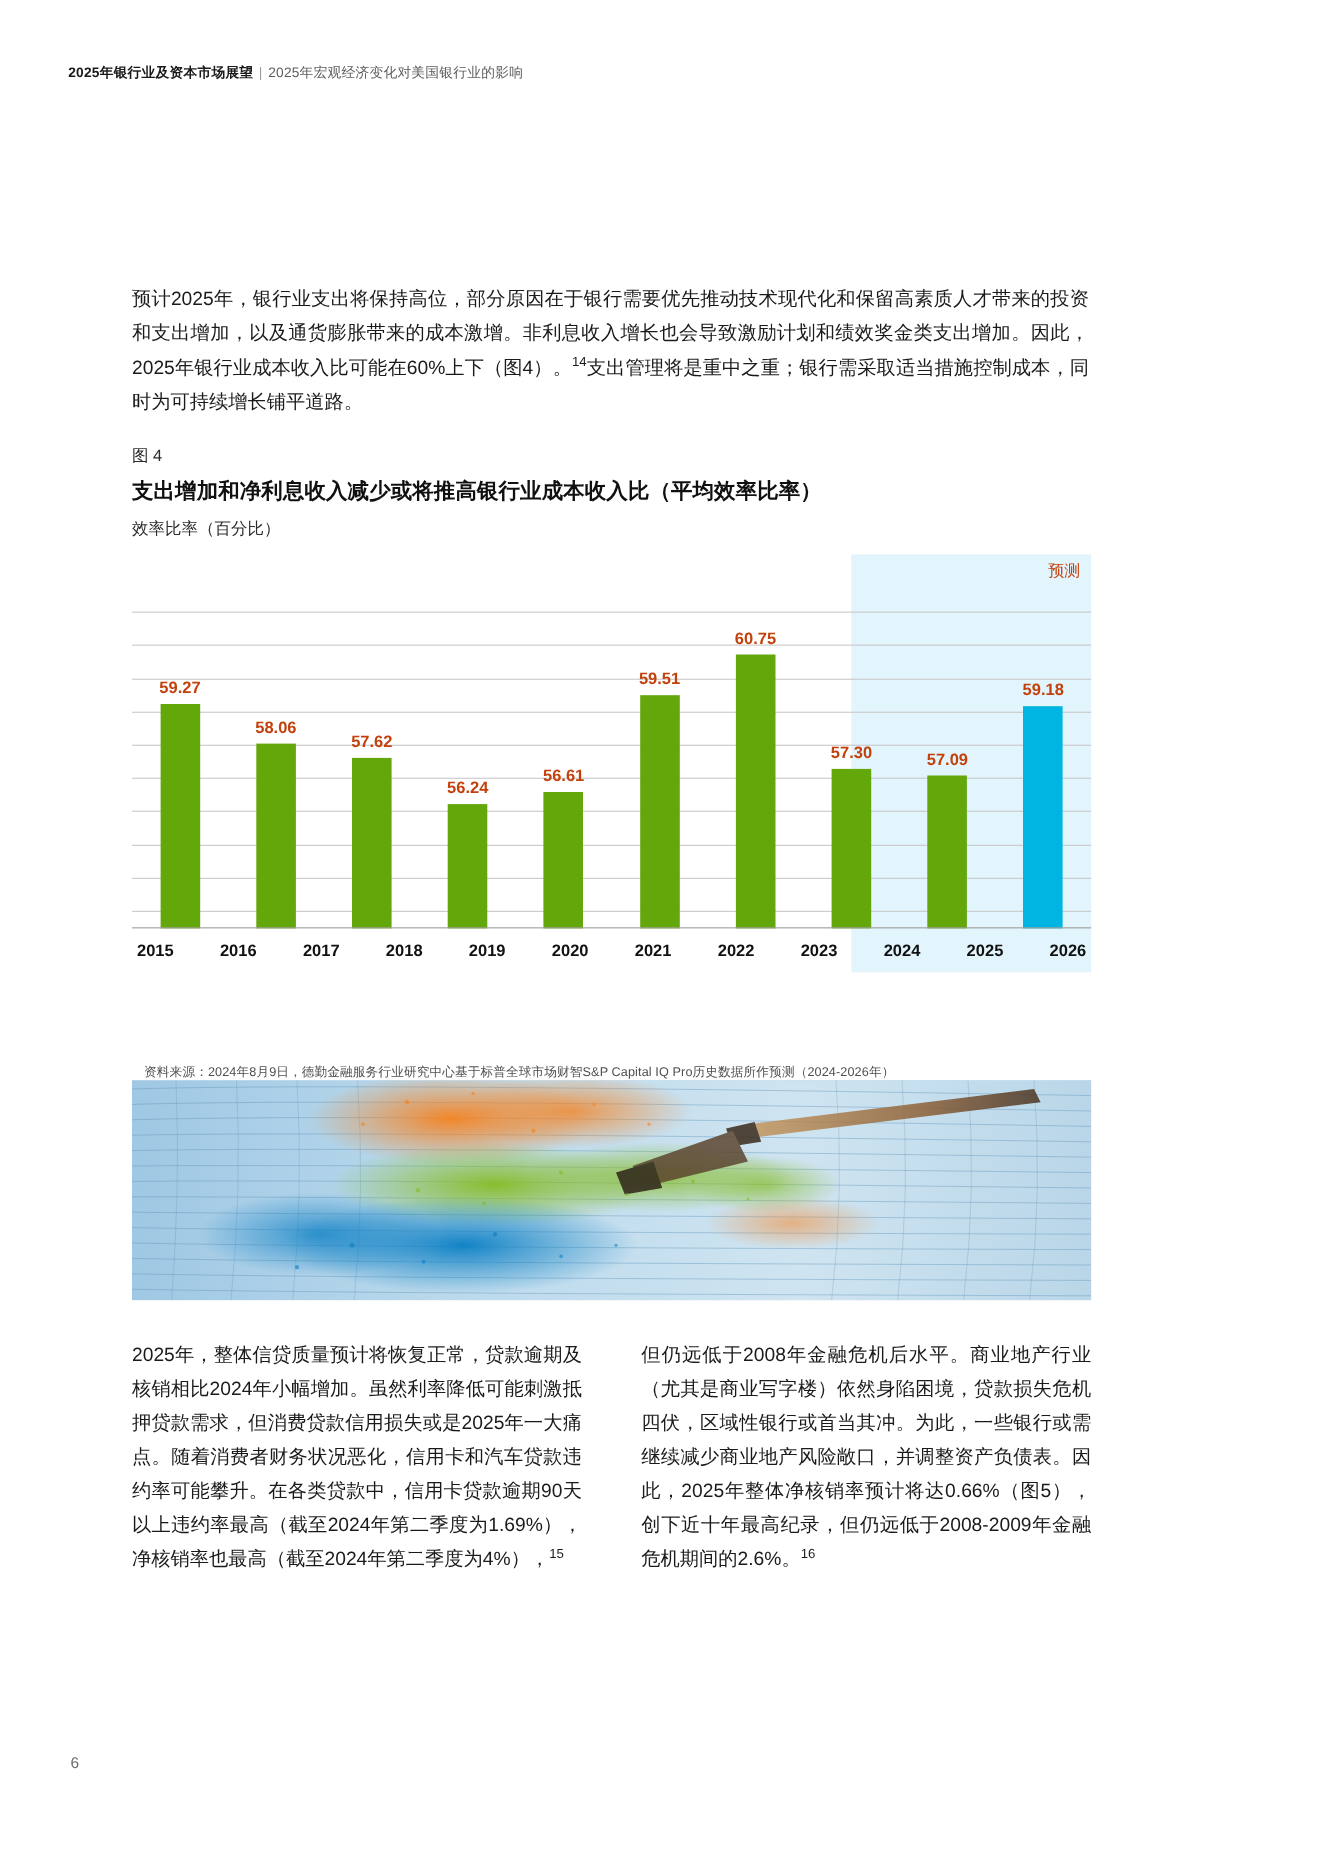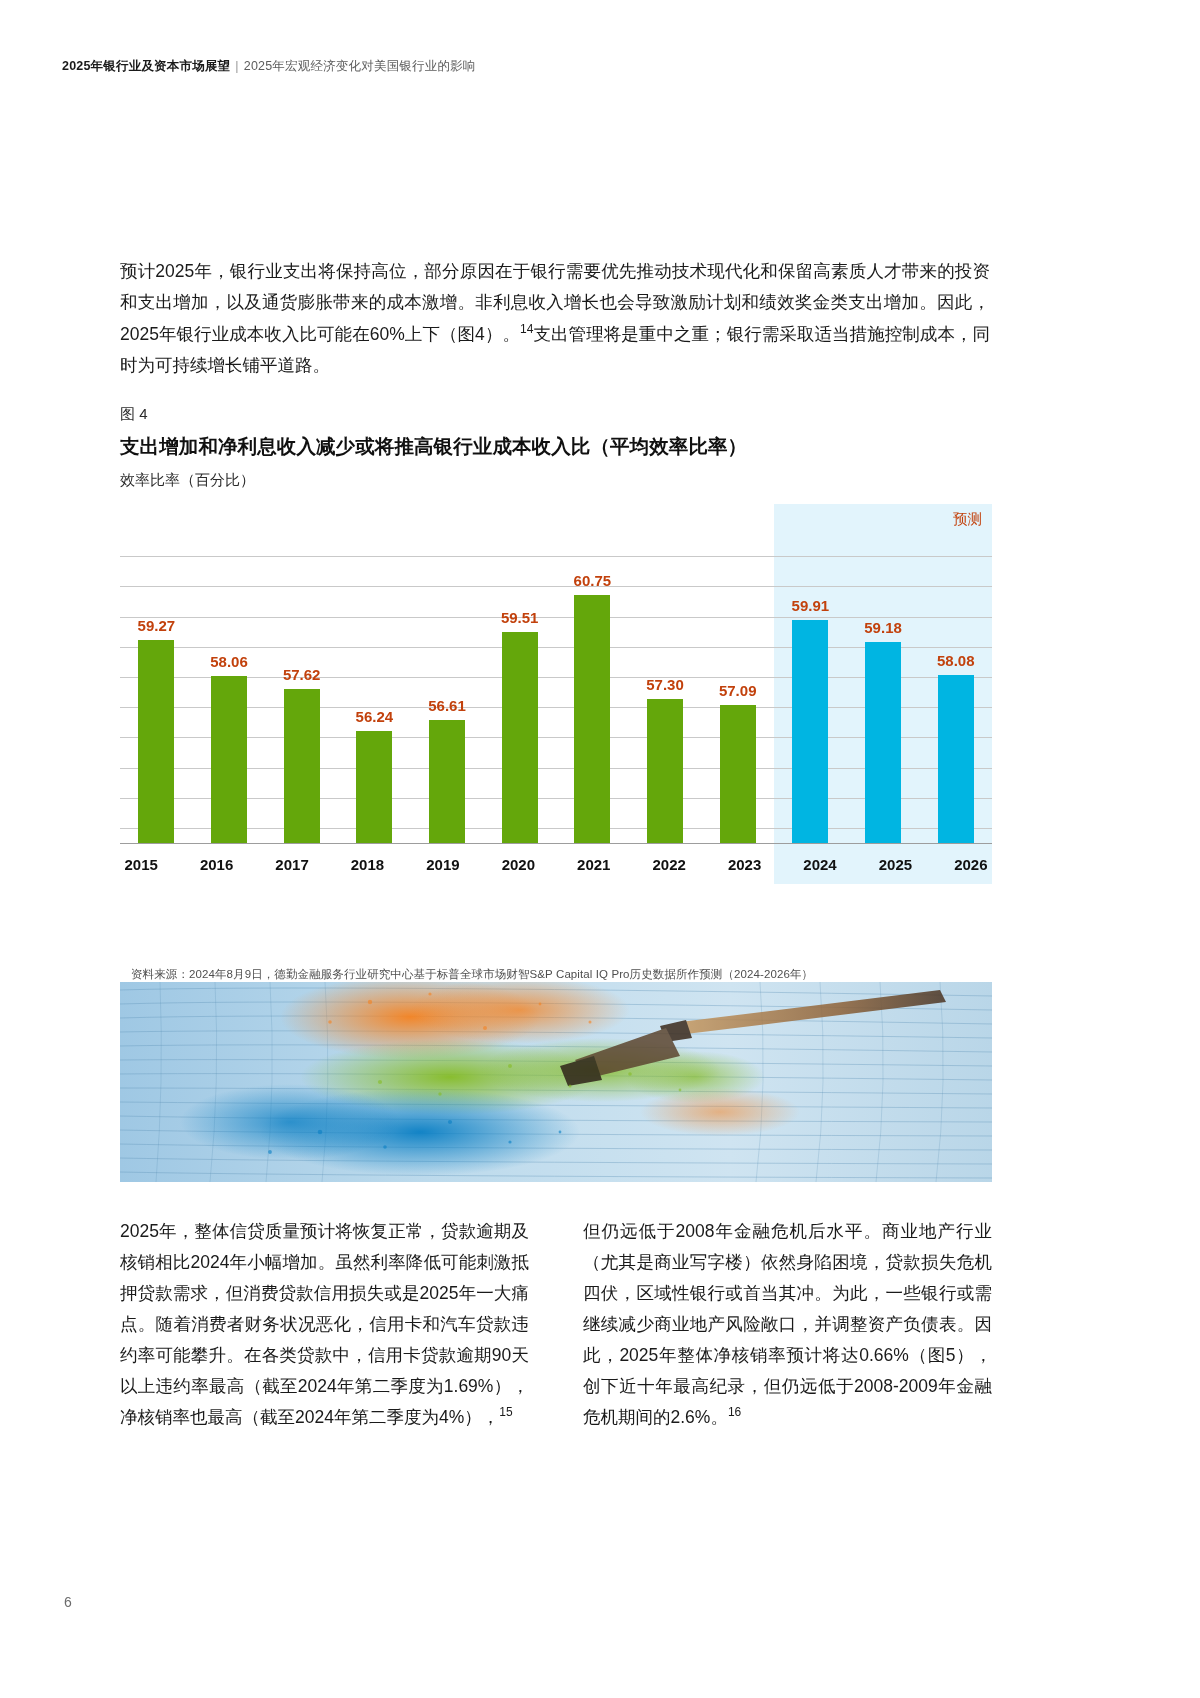--- a/index.html
+++ b/index.html
@@ -210,22 +210,21 @@
   }
   .artwork svg { display: block; }
 
   
   .cols {
     position: absolute;
     left: 120px;
     top: 1216px;
     width: 872px;
     display: flex;
-    gap: 36px;
-    justify-content: space-between;
+    gap: 54px;
   }
   .col {
     width: 409px;
     font-size: 17.5px;
     line-height: 31px;
     color: #1a1a1a;
     text-align: justify;
     text-justify: inter-character;
   }
 
@@ -299,30 +298,22 @@
           </div>
           <div class="bar-slot">
             <div class="bar-value" style="bottom: calc(48% + 6px);">57.30</div>
             <div class="bar" title="2022: 57.30" style="height: 48%;"></div>
           </div>
           <div class="bar-slot">
             <div class="bar-value" style="bottom: calc(45.9% + 6px);">57.09</div>
             <div class="bar" title="2023: 57.09" style="height: 45.9%;"></div>
           </div>
           <div class="bar-slot">
-            <div class="bar-value" style="bottom: calc(74.1% + 6px);">59.91</div>
-            <div class="bar forecast" title="2024: 59.91" style="height: 74.1%;"></div>
-          </div>
-          <div class="bar-slot">
             <div class="bar-value" style="bottom: calc(66.8% + 6px);">59.18</div>
             <div class="bar forecast" title="2025: 59.18" style="height: 66.8%;"></div>
-          </div>
-          <div class="bar-slot">
-            <div class="bar-value" style="bottom: calc(55.8% + 6px);">58.08</div>
-            <div class="bar forecast" title="2026: 58.08" style="height: 55.8%;"></div>
           </div>
         </div>
       <div class="axis-line"></div>
       <div class="xaxis" id="xaxis">
           <div class="xtick">2015</div>
           <div class="xtick">2016</div>
           <div class="xtick">2017</div>
           <div class="xtick">2018</div>
           <div class="xtick">2019</div>
           <div class="xtick">2020</div>

